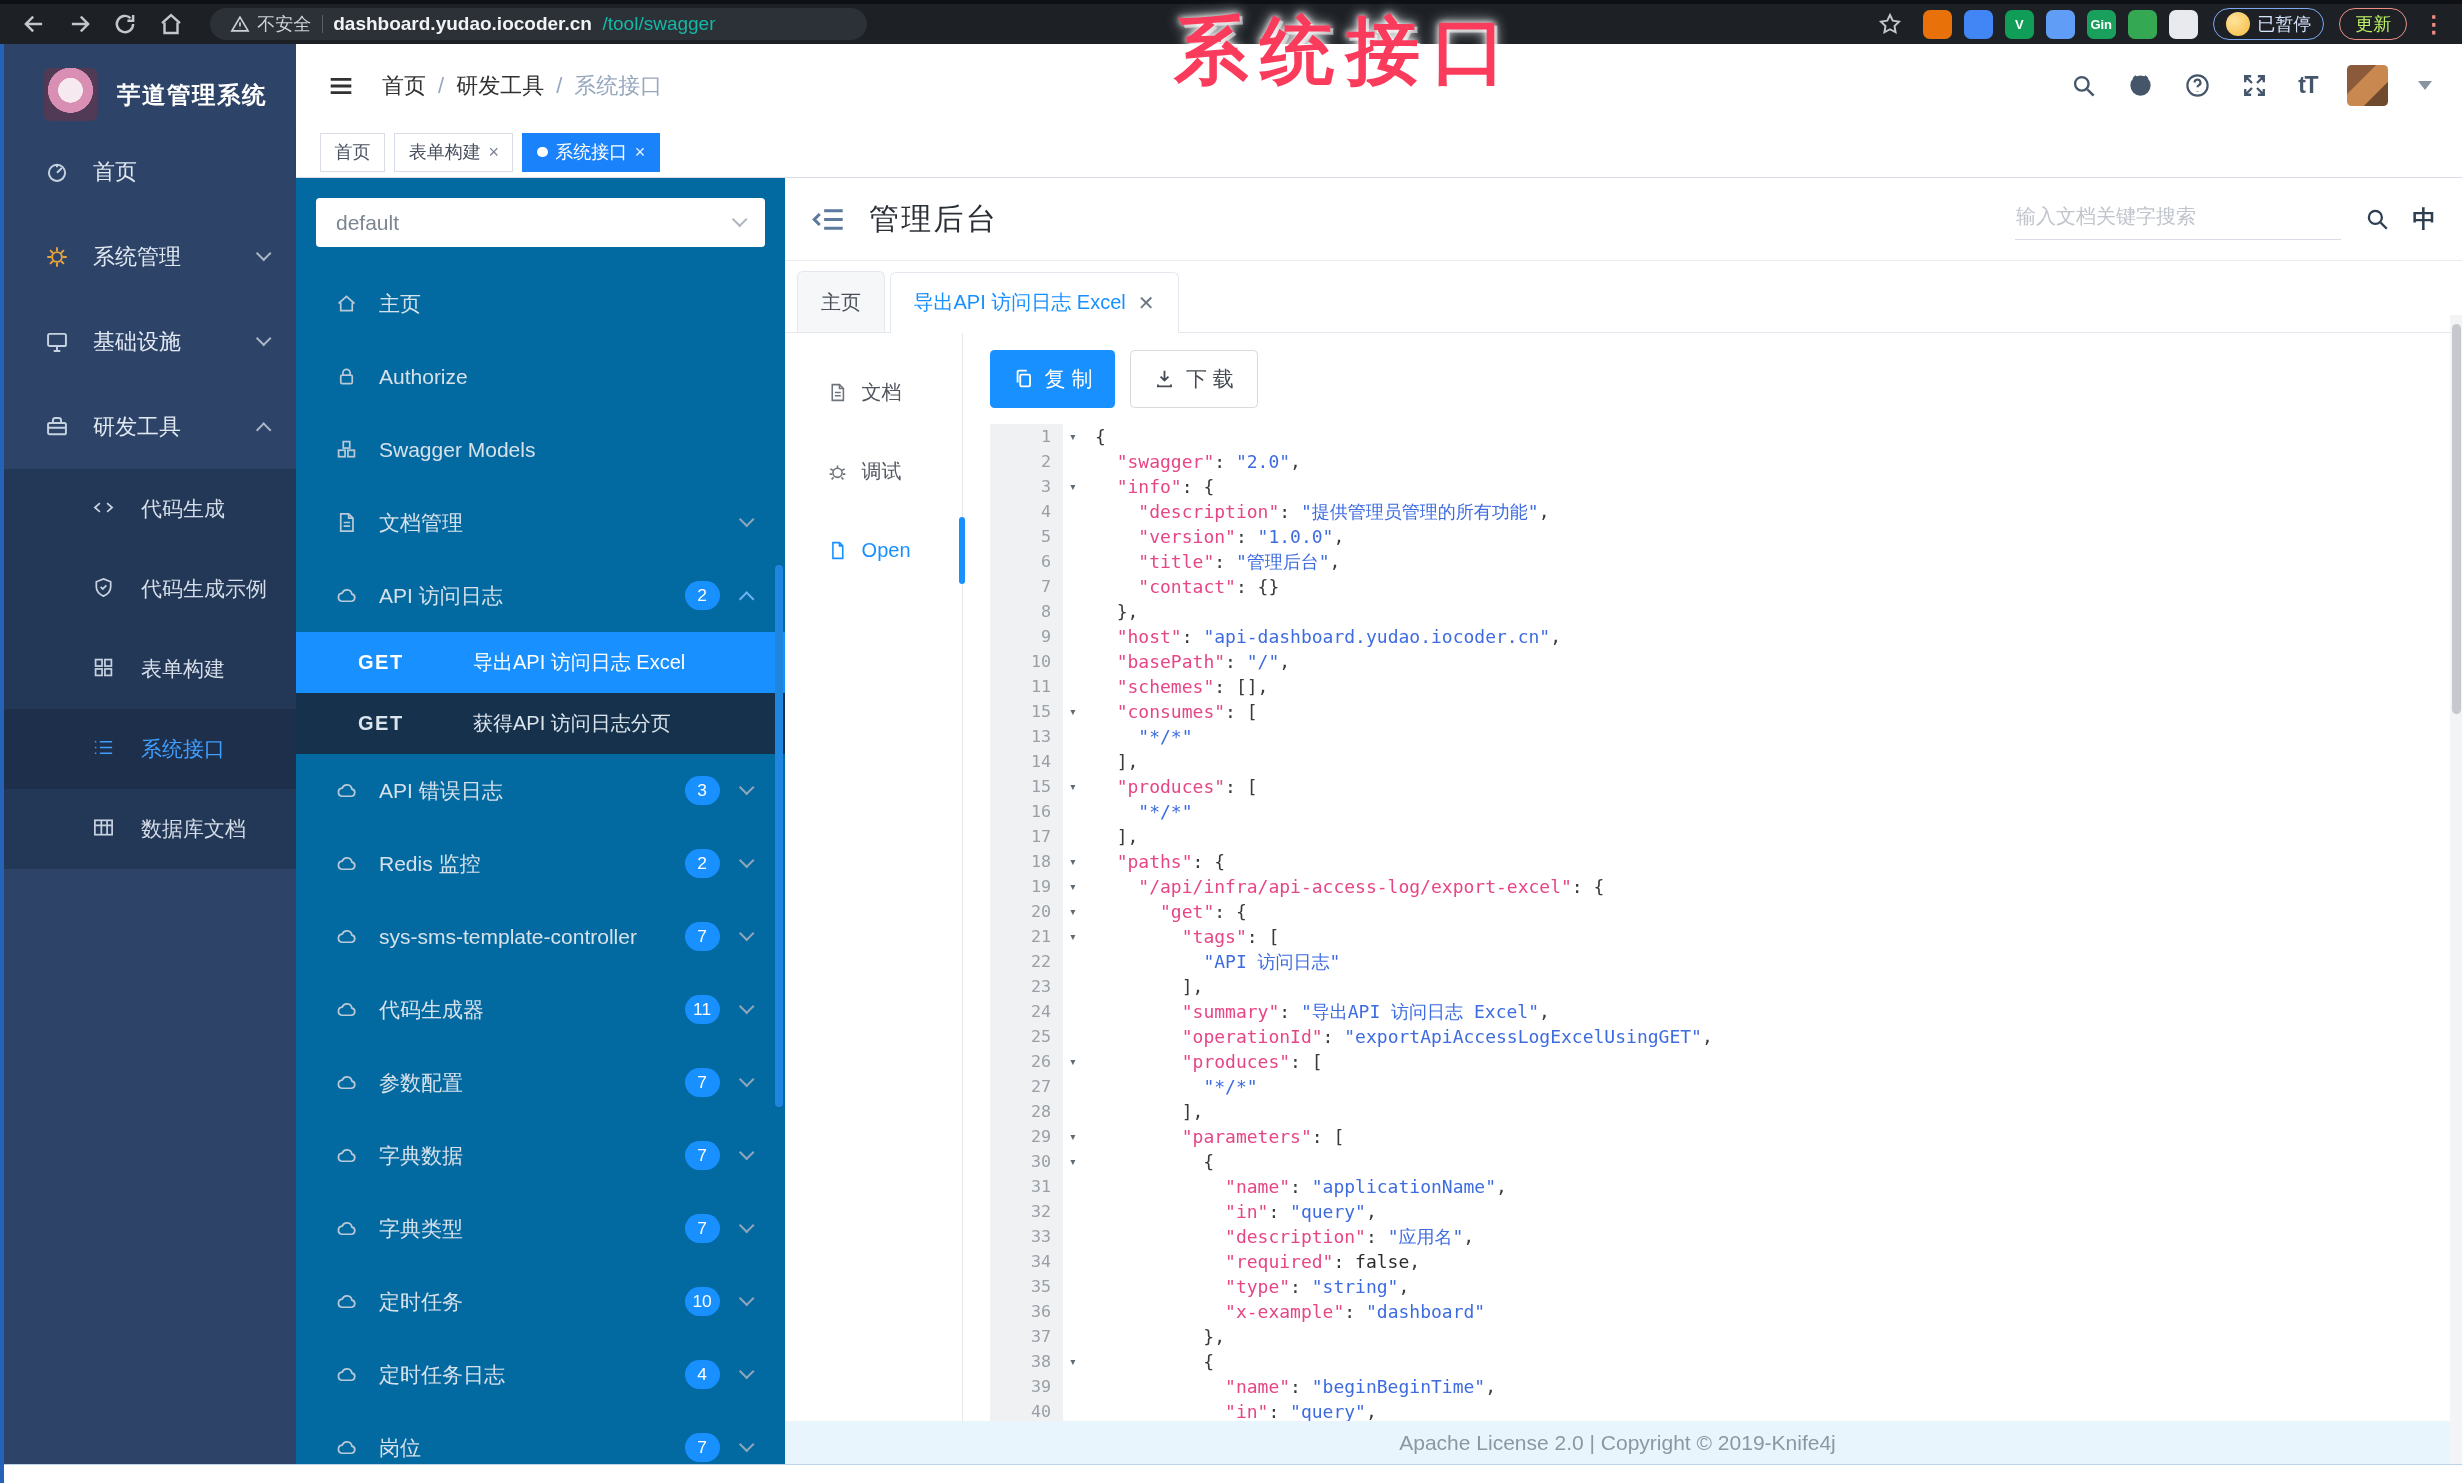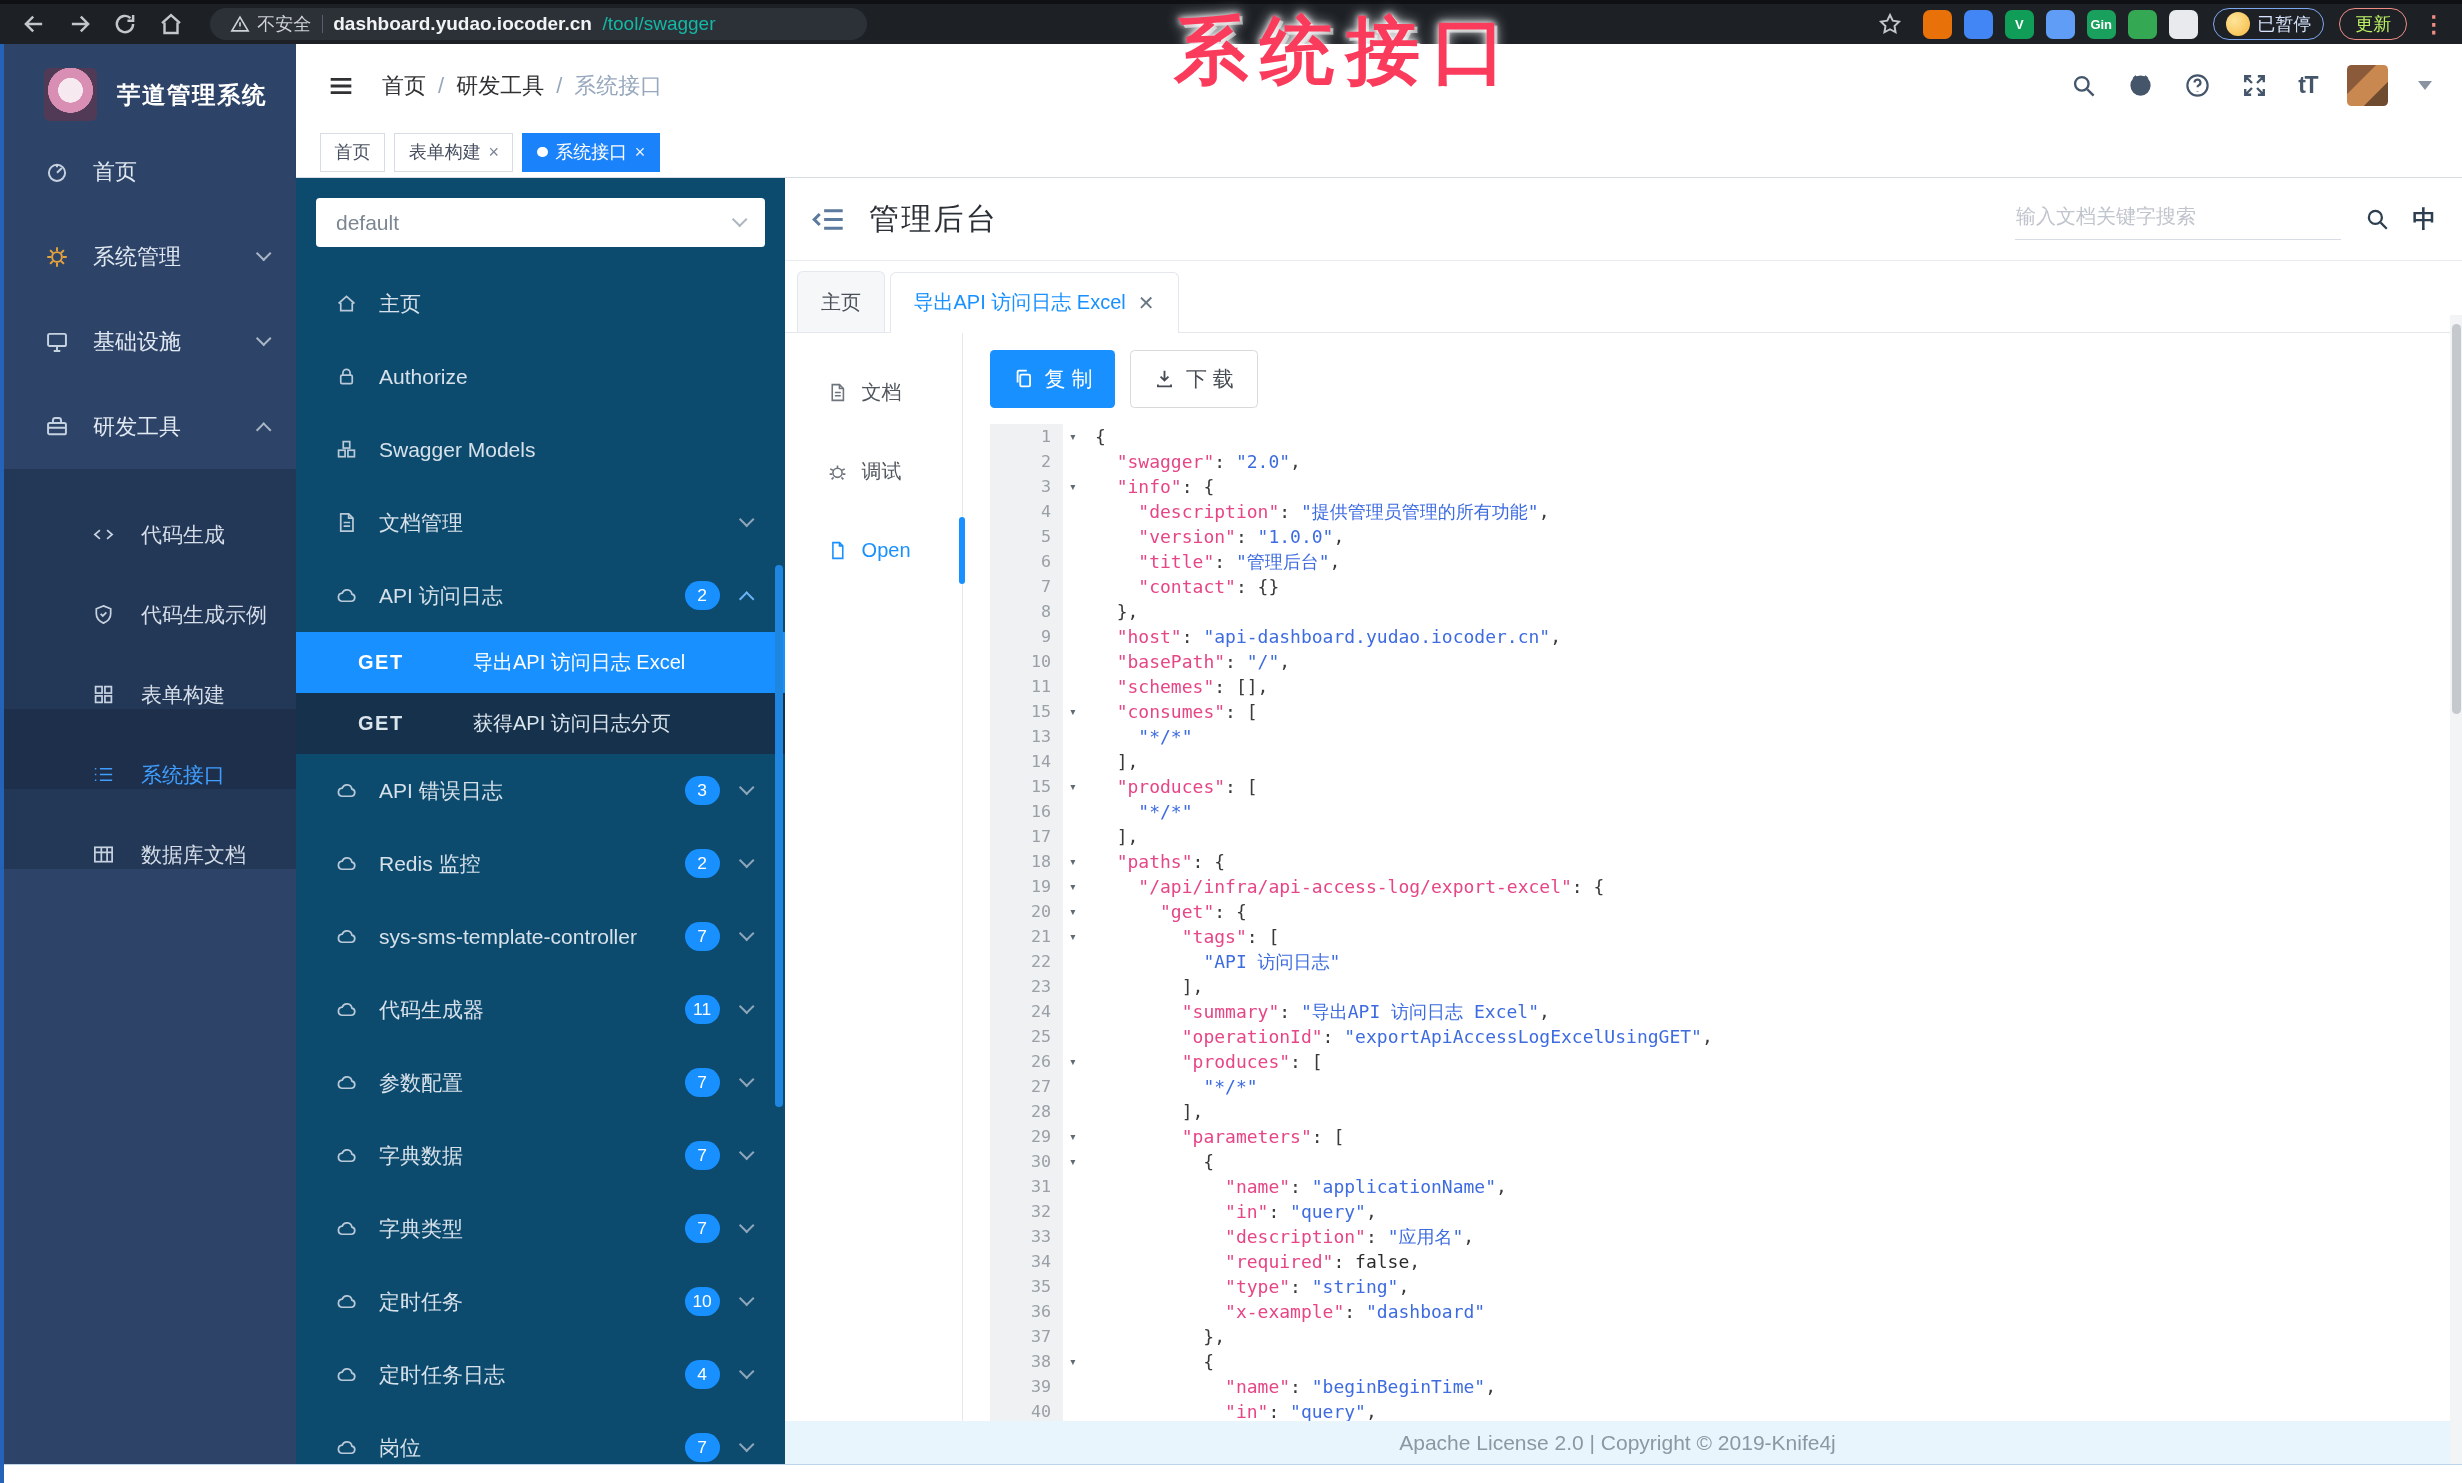--- a/index.html
+++ b/index.html
@@ -44,21 +44,21 @@
     background:radial-gradient(circle at 50% 42%, #f6e9ef 0 30%, #d98fb4 31% 55%, #503a55 56%); }
   .logo .ttl { font-size:23.5px; font-weight:700; color:#fff; letter-spacing:1.5px; }
   .nav-item { height:85px; display:flex; align-items:center; gap:23px; padding:0 27px 0 44px;
     font-size:22px; color:#e2e9f2; cursor:pointer; }
   .nav-item .nic { width:26px; height:26px; color:#c6d2e0; flex:0 0 auto; }
   .nav-item .lbl { flex:1; }
   .chev { width:11.4px; height:11.4px; border-right:2.3px solid #a9b6c6; border-bottom:2.3px solid #a9b6c6;
     transform:rotate(45deg); margin-top:-6px; flex:0 0 auto; }
   .chev.up { transform:rotate(-135deg); margin-top:6px; }
   .subnav { background:#233756; }
-  .subnav .nav-item { height:80px; padding-left:92px; font-size:21px; color:#d4dde8;align-items:flex-end; }
+  .subnav .nav-item { height:80px; padding-left:92px; font-size:21px; color:#d4dde8; }
   .subnav .nav-item.active { color:#409eff; background:#1d2f4a; }
   .subnav .nav-item.active .nic { color:#409eff; }
 
   
   .main { flex:1; display:flex; flex-direction:column; min-width:0; }
   .app-header { height:83px; background:#fff; display:flex; align-items:center; padding:0 30px; }
   .hamb { width:30px; height:30px; color:#303133; margin-right:26px; }
   .crumbs { display:flex; align-items:center; gap:12px; font-size:22px; }
   .crumb { color:#303133; } .crumb.last { color:#97a8be; } .crumb-sep { color:#97a8be; }
   .hdr-icons { margin-left:auto; display:flex; align-items:center; gap:30px; color:#45566b; }
@@ -73,21 +73,21 @@
   .tag { height:39px; display:flex; align-items:center; gap:7.6px; border:0.8px solid #d8dce5;
     background:#fff; color:#495060; font-size:18px; padding:0 13.6px; cursor:pointer; }
   .tag .x { font-size:18px; color:#7b8494; }
   .tag.active { background:#1a82fa; border-color:#1a82fa; color:#fff; }
   .tag.active .x { color:#eaf3ff; }
   .tag .dot { width:10.6px; height:10.6px; border-radius:50%; background:#fff; }
 
   
   .content { flex:1; display:flex; min-height:0; }
 
-  .swside { width:489px; background:#0c4a6e; position:relative; padding-top:20px; flex:0 0 auto; overflow:hidden; }
+  .swside { width:489px; background:#0369a1; position:relative; padding-top:20px; flex:0 0 auto; overflow:hidden; }
   .grp-select { height:49px; background:#fff; border-radius:3.8px; margin:0 20px 20px;
     display:flex; align-items:center; padding:0 20px; color:#7c8692; font-size:21px; cursor:pointer; }
   .grp-select .chev { border-color:#aeb6bf; margin-left:auto; }
   .sw-item { height:73px; display:flex; align-items:center; gap:21px; padding:0 33px 0 39px;
     color:#d7e1ea; font-size:21px; cursor:pointer; }
   .sw-item .sic { width:23px; height:23px; color:#b9c9d8; flex:0 0 auto; }
   .sw-item .lbl { flex:1; white-space:nowrap; overflow:hidden; }
   .badge { min-width:35px; height:29px; border-radius:14.4px; background:#1890ff; color:#fff;
     font-size:17.4px; display:flex; align-items:center; justify-content:center; padding:0 7.6px; }
   .sw-item .chev { border-color:#8fa6ba; }

